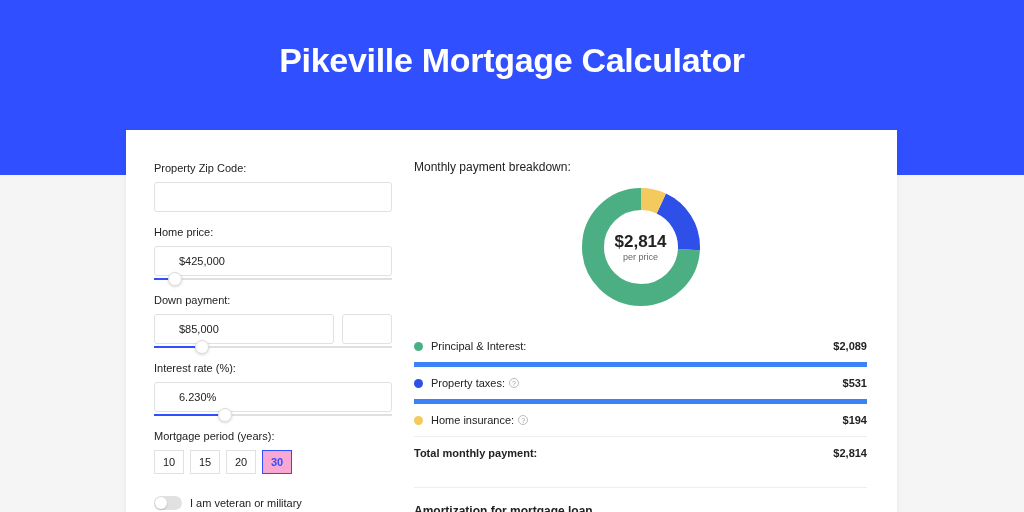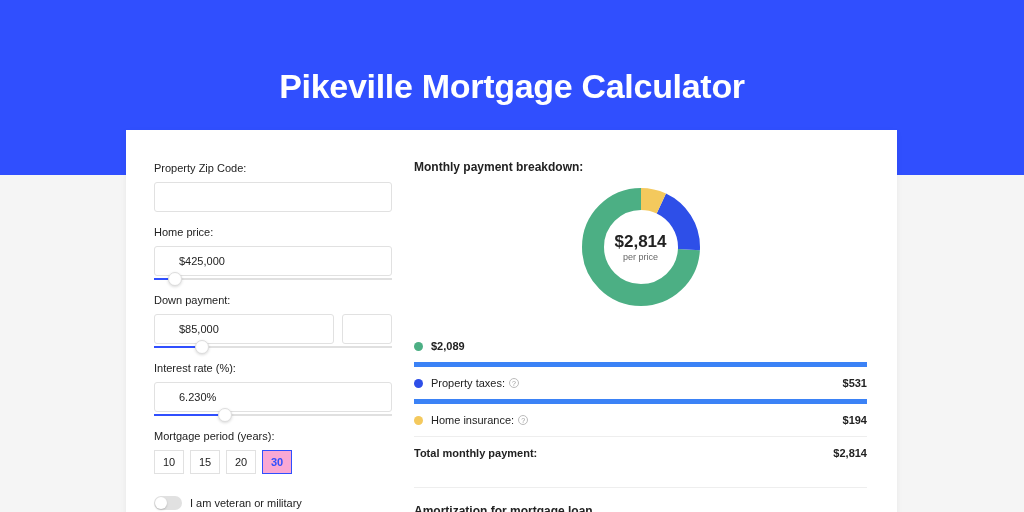--- a/index.html
+++ b/index.html
@@ -14,21 +14,21 @@
     background: #304FFE;
     width: 100%;
     height: 175px;
     position: relative;
   }
   .page-title {
     color: #fff;
     text-align: center;
     font-size: 34px;
     font-weight: 700;
-    padding-top: 67px;
+    padding-top: 41px;
     letter-spacing: -0.3px;
   }
   .card {
     position: absolute;
     top: 130px;
     left: 126px;
     width: 771px;
     height: 420px;
     background: #fff;
     display: flex;
@@ -135,21 +135,21 @@
   }
   .toggle-label { font-size: 11px; color:#222; }
 
   .right {
     flex: 1;
     font-size: 11px;
     color: #222;
   }
   .breakdown-title {
     font-size: 12px;
-    font-weight: 700;
+    font-weight: 400;
     margin-bottom: 8px;
     margin-top: 4px;
   }
   .donut-wrap {
     display: flex;
     justify-content: center;
     margin: 8px 0 18px;
   }
   .donut-box { position: relative; width: 130px; height: 130px; }
   .donut-center {
@@ -277,20 +277,21 @@
         <div class="donut-center">
           <div class="donut-amount">$2,814</div>
           <div class="donut-sub">per price</div>
         </div>
       </div>
     </div>
 
     <div id="legend">
         <div class="legend-row first">
           <span class="dot green"></span>
+          <span class="legend-label">Principal &amp; Interest:</span>
           <span class="legend-val">$2,089</span>
         </div>
         <div class="legend-row">
           <span class="dot blue"></span>
           <span class="legend-label">Property taxes:<span class="help-icon">?</span></span>
           <span class="legend-val">$531</span>
         </div>
         <div class="legend-row">
           <span class="dot yellow"></span>
           <span class="legend-label">Home insurance:<span class="help-icon">?</span></span>

